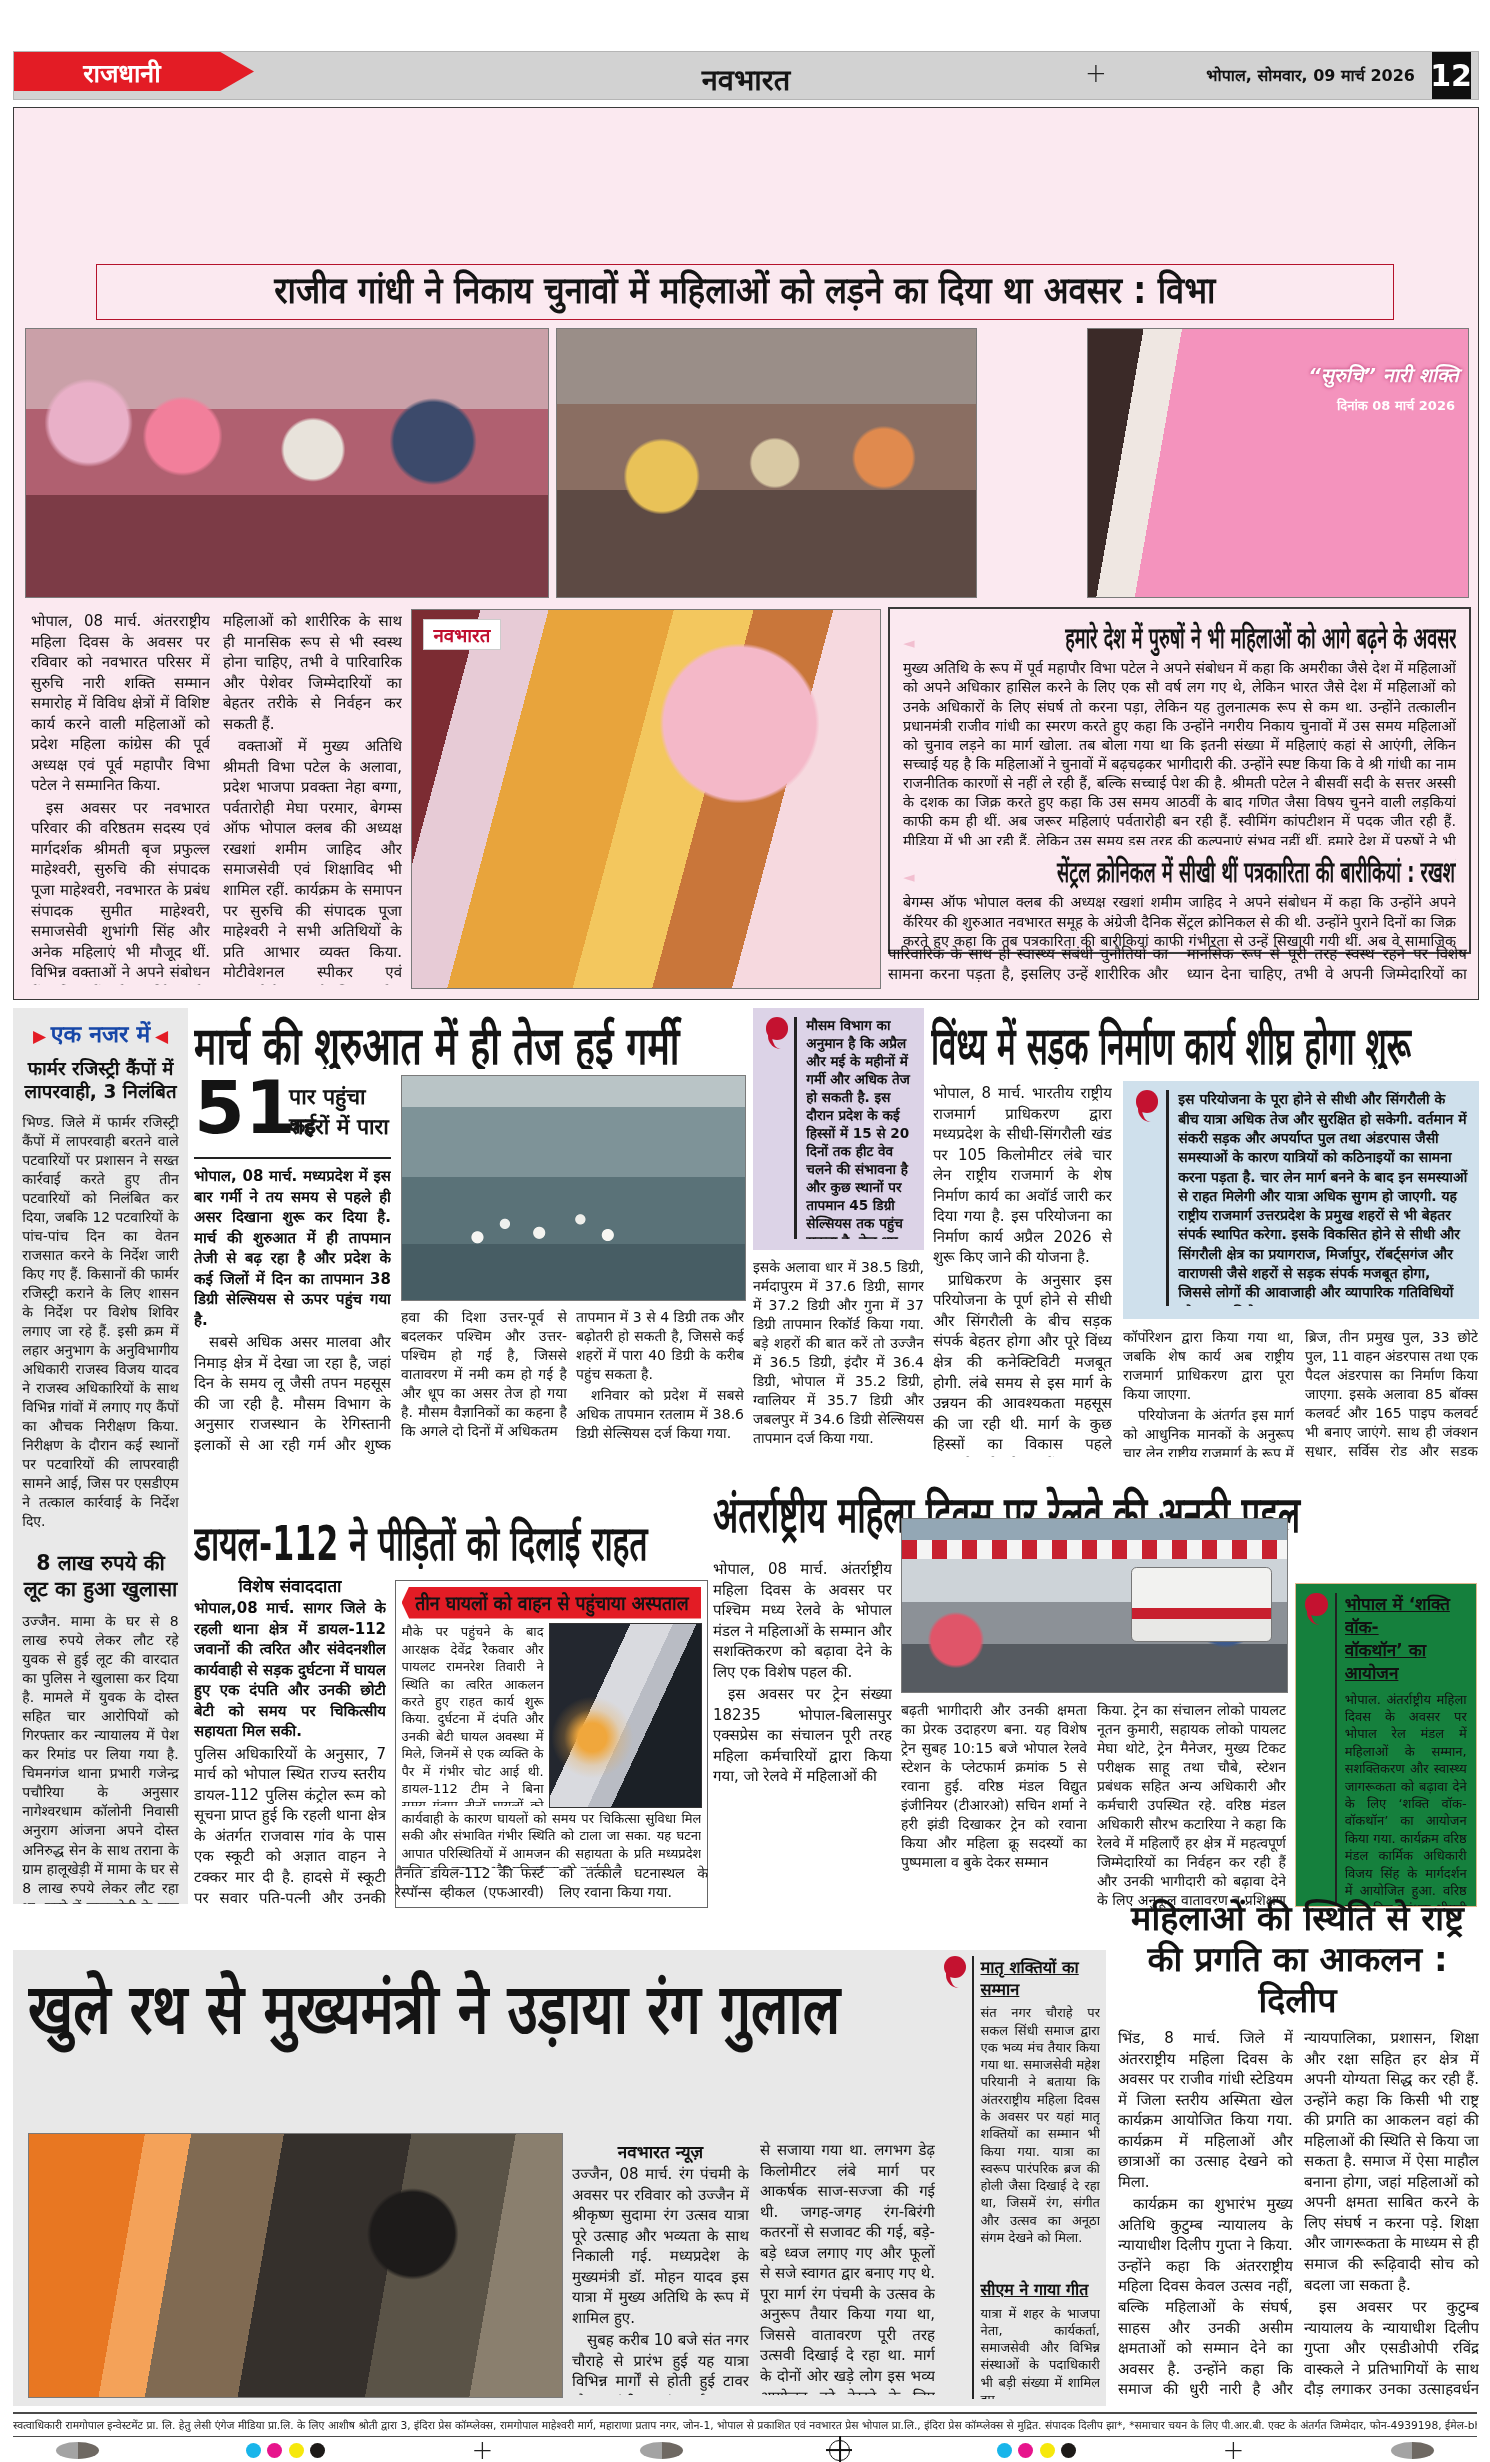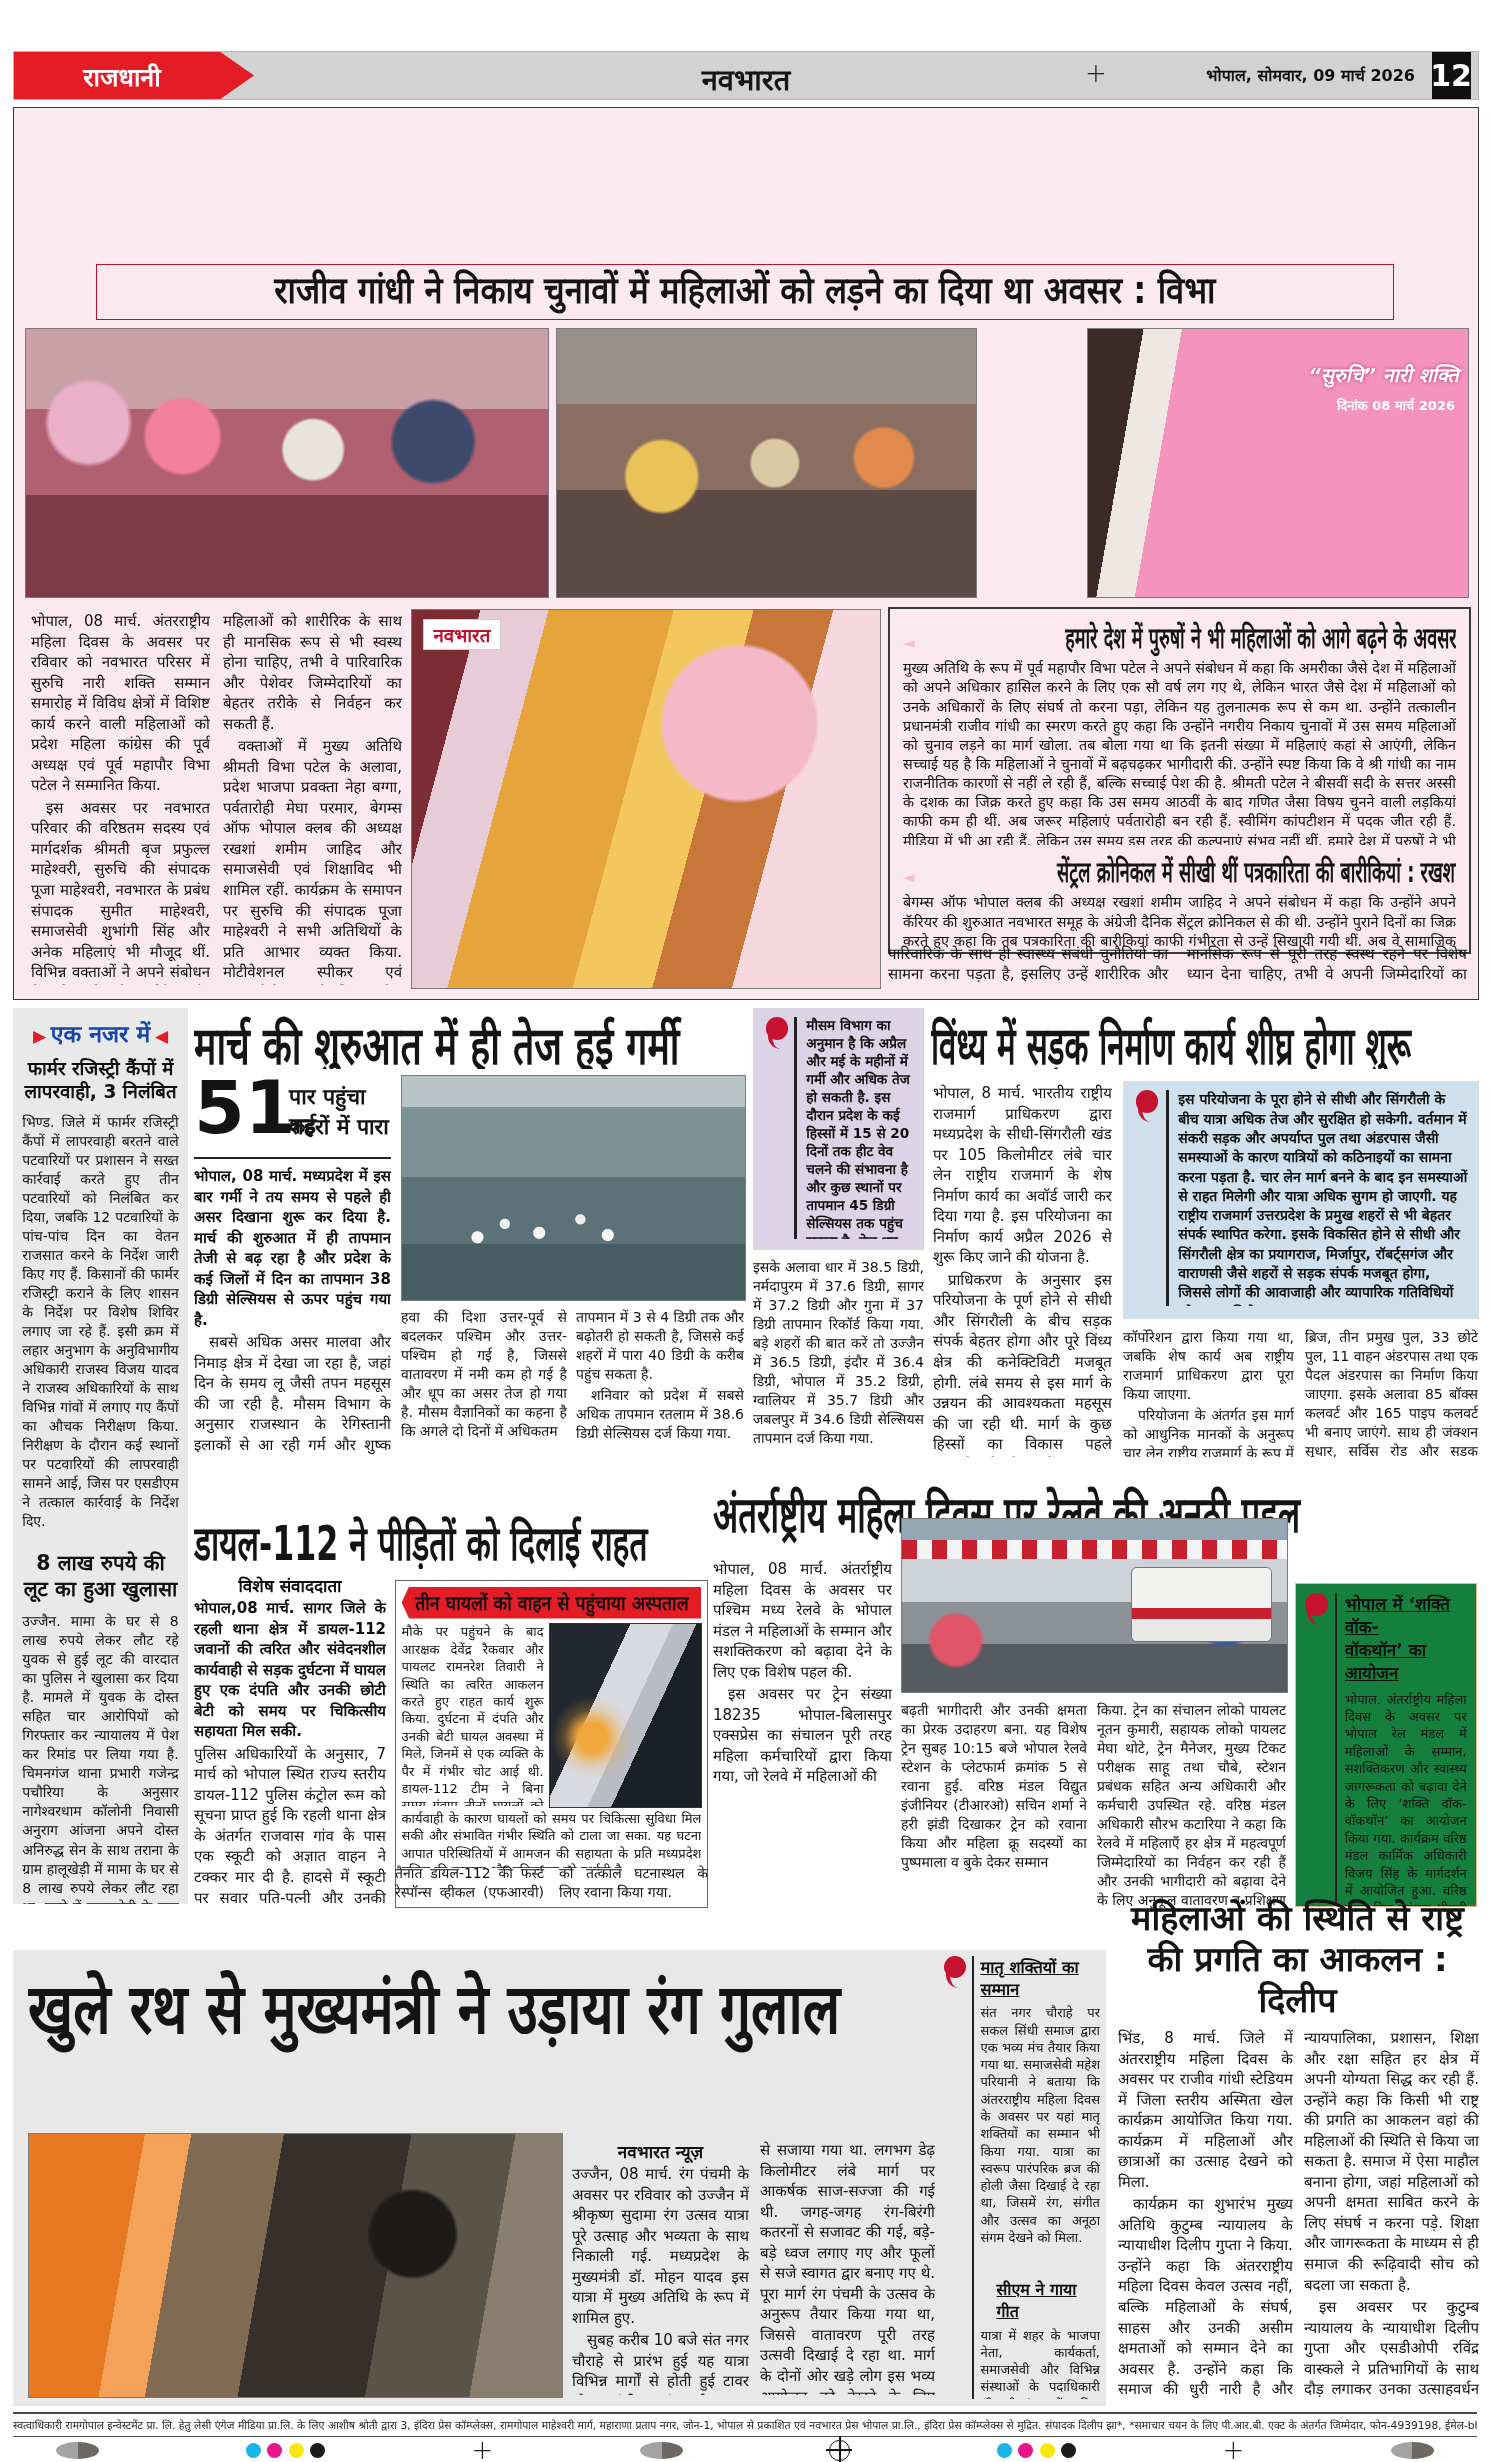--- a/index.html
+++ b/index.html
@@ -59,21 +59,21 @@
   .imprint{font-size:10.7px;color:#222;white-space:nowrap;overflow:hidden;}
   .bannertxt{color:#fff;font-weight:800;font-style:italic;text-shadow:0 0 3.7px #b0326b;}
   .headblack{font-weight:800;color:#141414;}
 </style>
 </head>
 <body>
 
 <div id="page">
 
   <div class="abs hbar" style="left:13px;top:51px;width:1464px;height:47px;">
-    <div class="abs tag" style="left:0;top:0;width:216px;height:47px;">
+    <div class="abs tag" style="left:0;top:0;width:216px;height:39px;">
       <span>राजधानी</span>
     </div>
     <div class="abs center" style="left:0;top:6.5px;width:100%;font-size:29px;font-weight:800;color:#151515;">
       <span>नवभारत</span>
     </div>
     <div class="abs plusmark" style="left:1071px;top:7.5px;"><span>+</span></div>
     <div class="abs bold" style="right:63px;top:12px;font-size:16px;color:#101010;">भोपाल, सोमवार, 09 मार्च 2026</div>
     <div class="abs pagebox" style="right:7.5px;top:0;width:39px;height:47px;">
       <span>12</span>
     </div>
@@ -273,21 +273,21 @@
       <p class="ind">सुबह करीब 10 बजे संत नगर चौराहे से प्रारंभ हुई यह यात्रा विभिन्न मार्गों से होती हुई टावर चौक पहुंची, जहां कार्यक्रम का समापन हुआ. रंग उत्सव यात्रा ब्रज के आयोजन की तरह प्रतीत हो रही थी, पूरे मार्ग को विशेष रूप</p>
     </div>
     <div class="abs clip body16 just" style="left:747px;top:190px;width:175px;height:255px;">से सजाया गया था. लगभग डेढ़ किलोमीटर लंबे मार्ग पर आकर्षक साज-सज्जा की गई थी. जगह-जगह रंग-बिरंगी कतरनों से सजावट की गई, बड़े-बड़े ध्वज लगाए गए और फूलों से सजे स्वागत द्वार बनाए गए थे. पूरा मार्ग रंग पंचमी के उत्सव के अनुरूप तैयार किया गया था, जिससे वातावरण पूरी तरह उत्सवी दिखाई दे रहा था. मार्ग के दोनों ओर खड़े लोग इस भव्य आयोजन को देखने के लिए उत्साहित नजर आए. यात्रा में मुख्यमंत्री डॉ. मोहन यादव खुले रथ में सवार होकर शामिल हुए.</div>
 
     <div class="abs clip" style="left:931px;top:5.6px;width:156px;height:443px;">
       <div style="display:flex;gap:5.6px;">
         <div class="qball"></div>
         <div style="border-left:2.8px solid #222;padding-left:6.5px;">
           <div class="bold underline clip" style="font-size:16.3px;">मातृ शक्तियों का सम्मान</div>
           <div class="just clip" style="font-size:13px;line-height:1.33;height:268px;margin-top:4.7px;">संत नगर चौराहे पर सकल सिंधी समाज द्वारा एक भव्य मंच तैयार किया गया था. समाजसेवी महेश परियानी ने बताया कि अंतरराष्ट्रीय महिला दिवस के अवसर पर यहां मातृ शक्तियों का सम्मान भी किया गया. यात्रा का स्वरूप पारंपरिक ब्रज की होली जैसा दिखाई दे रहा था, जिसमें रंग, संगीत और उत्सव का अनूठा संगम देखने को मिला.</div>
-          <div class="bold underline clip" style="font-size:16px;margin-top:5.6px;margin-left:16px;">सीएम ने गाया गीत</div>
+          <div class="bold underline clip" style="font-size:16px;margin-top:5.6px;">सीएम ने गाया गीत</div>
           <div class="just clip" style="font-size:13px;line-height:1.33;height:112px;margin-top:4.7px;">यात्रा में शहर के भाजपा नेता, कार्यकर्ता, समाजसेवी और विभिन्न संस्थाओं के पदाधिकारी भी बड़ी संख्या में शामिल हुए.</div>
         </div>
       </div>
     </div>
   </div>
 
   <div class="abs" style="left:1116px;top:1898px;width:363px;height:508px;">
     <div class="center clip headblack" style="font-size:34px;line-height:1.2;height:121px;">महिलाओं की स्थिति से राष्ट्र की प्रगति का आकलन : दिलीप</div>
     <div class="abs clip body16 just" style="left:1.9px;top:130px;width:175px;height:373px;">
       <p>भिंड, 8 मार्च. जिले में अंतरराष्ट्रीय महिला दिवस के अवसर पर राजीव गांधी स्टेडियम में जिला स्तरीय अस्मिता खेल कार्यक्रम आयोजित किया गया. कार्यक्रम में महिलाओं और छात्राओं का उत्साह देखने को मिला.</p>

